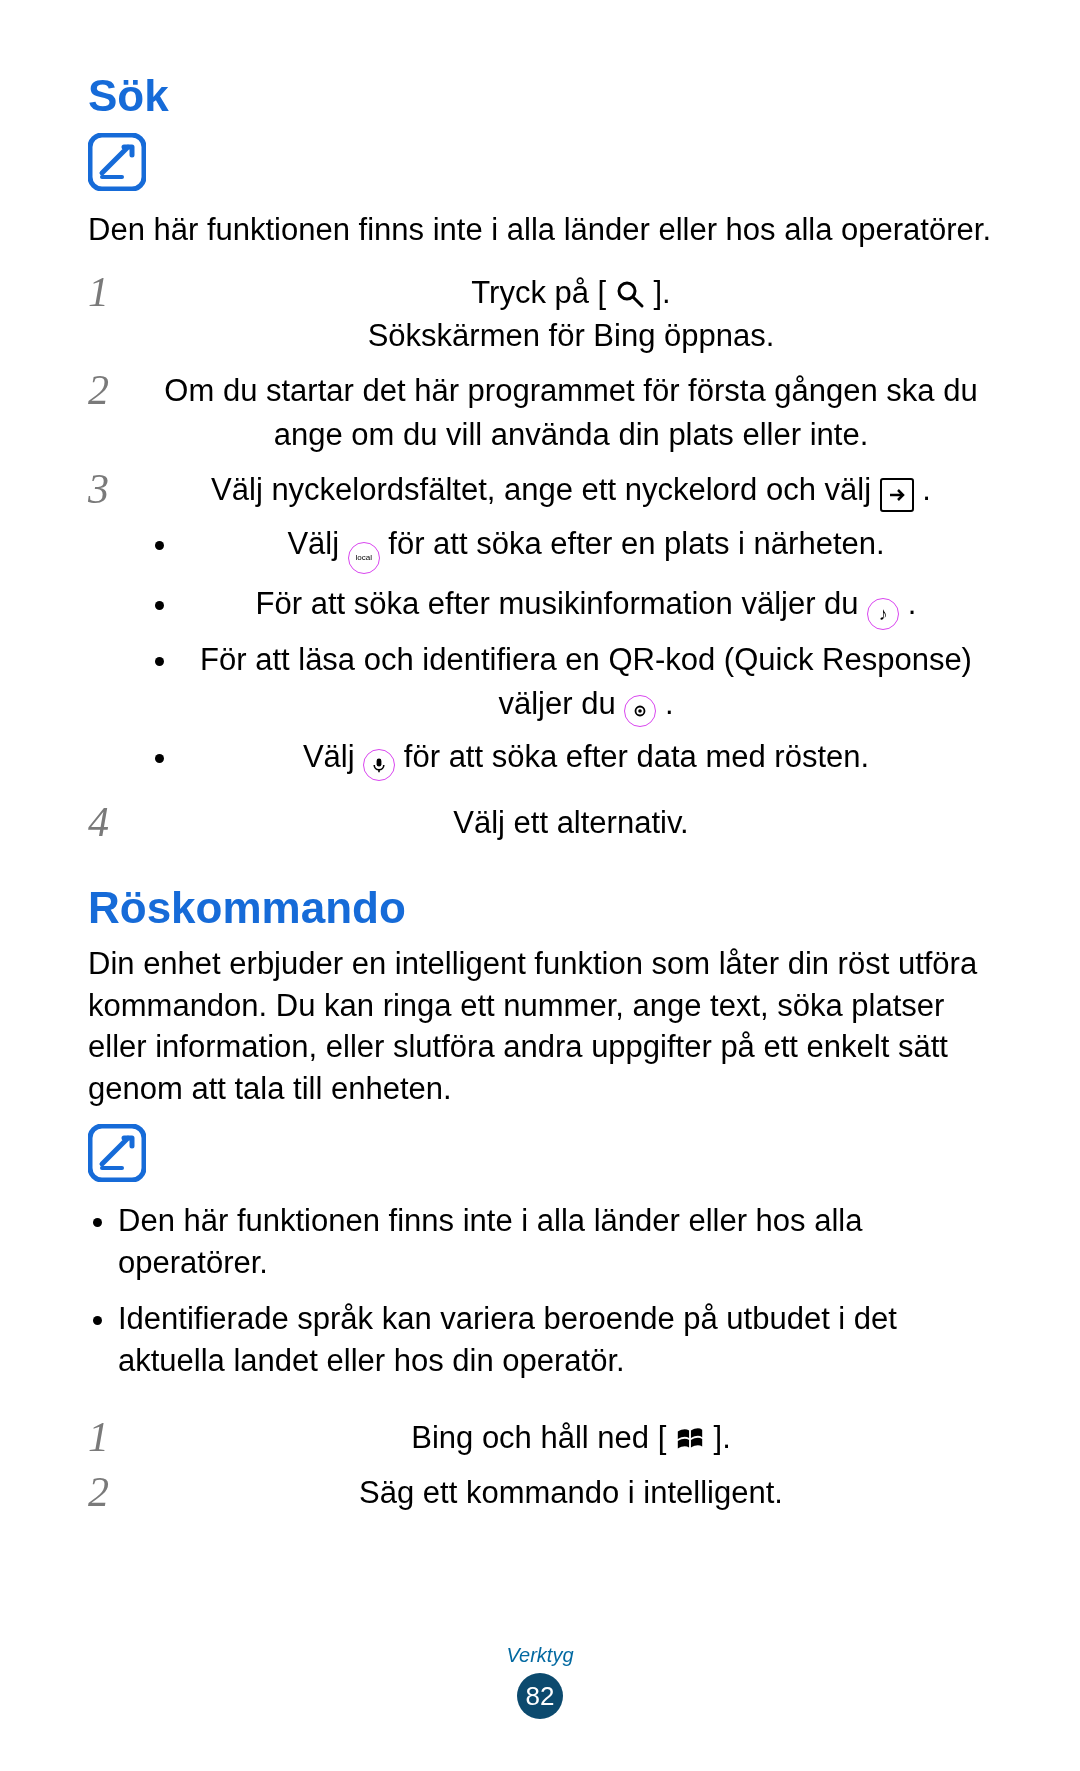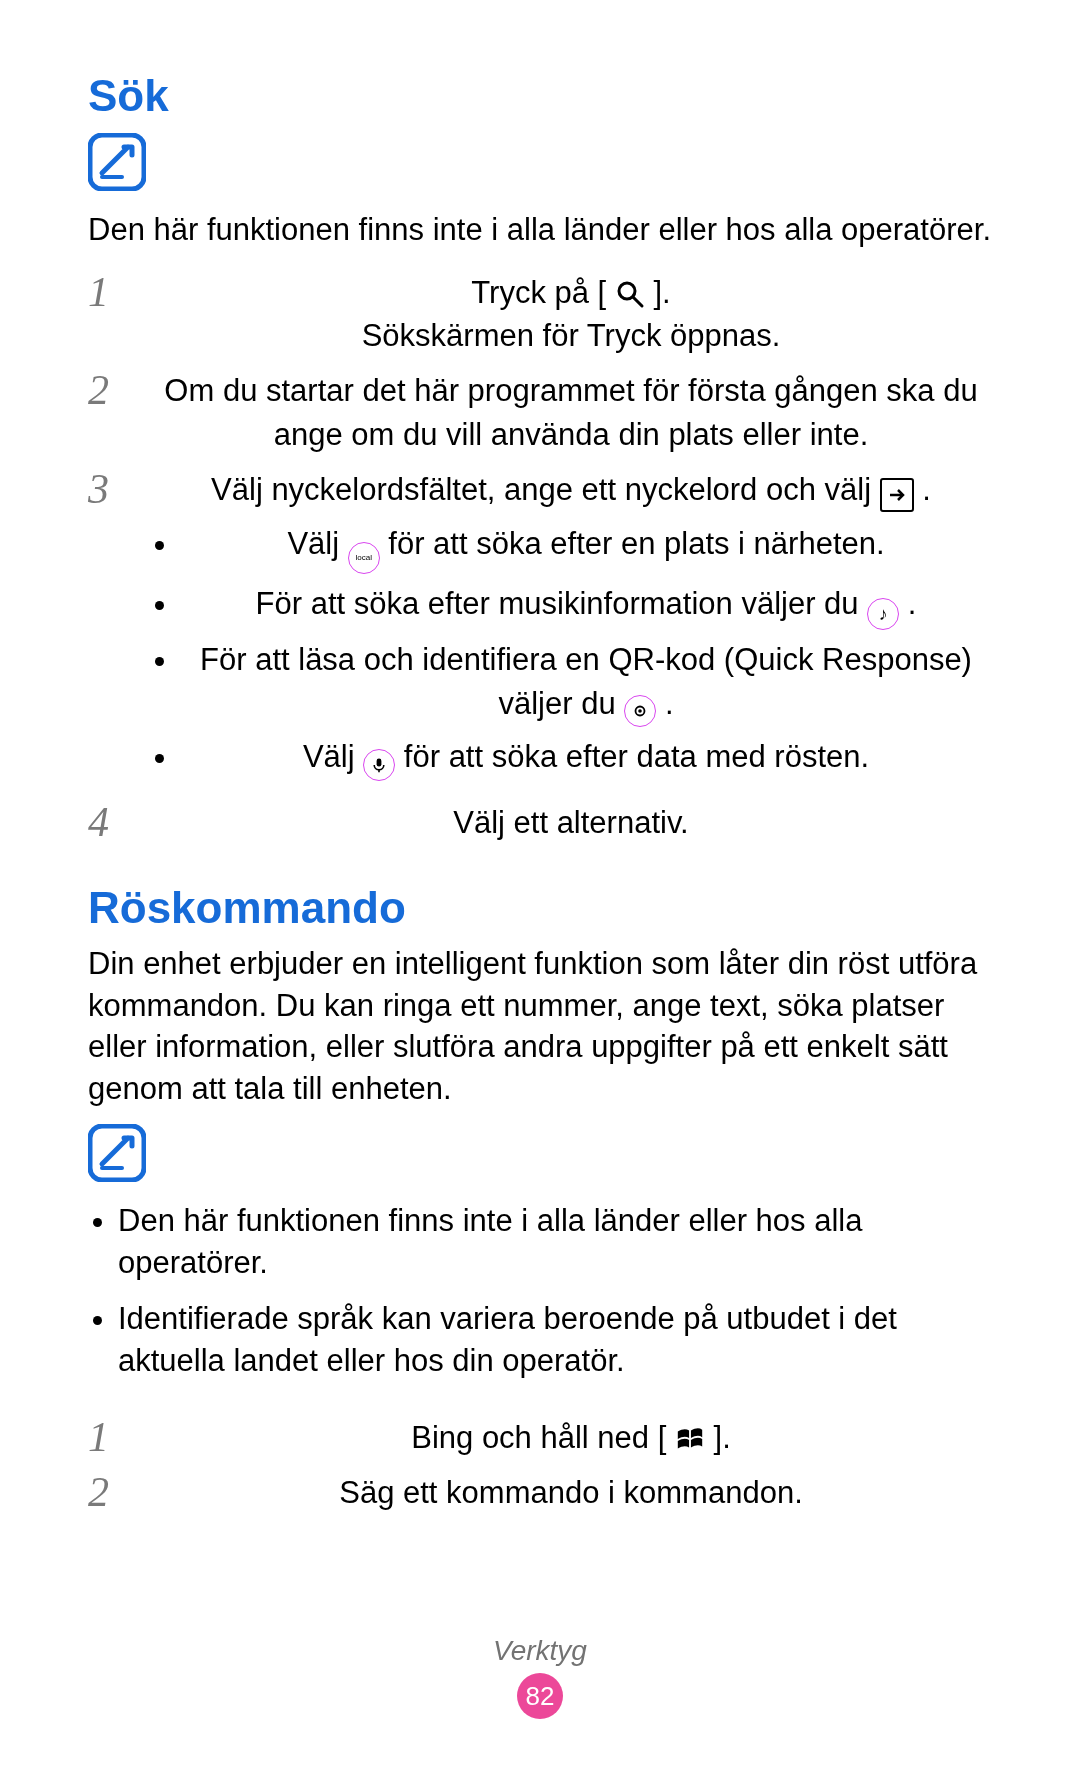--- a/index.html
+++ b/index.html
@@ -109,29 +109,29 @@
   }
   .footer {
     position: absolute;
     left: 0;
     right: 0;
     bottom: 52px;
     text-align: center;
   }
   .footer-section {
     font-style: italic;
-    font-size: 28px;
-    color: #737373;
+    font-size: 20px;
+    color: #0369a1;
   }
   .page-badge {
     margin: 6px auto 0;
     width: 46px;
     height: 46px;
     line-height: 46px;
-    background: #ec4899;
+    background: #0c4a6e;
     color: #fff;
     border-radius: 50%;
     font-size: 26px;
     font-weight: 400;
   }
   .sp { margin-top: 38px; }
 </style>
 </head>
 <body>
 
@@ -152,21 +152,21 @@
 
   <div class="step">
     <div class="step-num">1</div>
     <div class="step-body">
       <span>Tryck på [</span>
       <svg class="inline-icon" viewBox="0 0 30 30" width="30" height="30">
         <circle cx="12" cy="12" r="8" fill="none" stroke="#000" stroke-width="3"></circle>
         <line x1="18" y1="18" x2="27" y2="27" stroke="#000" stroke-width="3" stroke-linecap="round"></line>
       </svg>
       <span>].</span>
-      <div>Sökskärmen för Tryck öppnas.</div>
+      <div>Sökskärmen för Bing öppnas.</div>
     </div>
   </div>
 
   <div class="step">
     <div class="step-num">2</div>
     <div class="step-body">Om du startar det här programmet för första gången ska du ange om du vill använda din plats eller inte.</div>
   </div>
 
   <div class="step">
     <div class="step-num">3</div>
@@ -248,21 +248,21 @@
         <path d="M17 7 C22 4 26 4 29 6 L29 14 C26 12 22 12 17 15 Z" fill="#000"></path>
         <path d="M3 18 C8 15 12 15 15 17 L15 25 C12 23 8 23 3 26 Z" fill="#000"></path>
         <path d="M17 17 C22 14 26 14 29 16 L29 24 C26 22 22 22 17 25 Z" fill="#000"></path>
       </svg>
       <span> ].</span>
     </div>
   </div>
 
   <div class="step">
     <div class="step-num">2</div>
-    <div class="step-body">Säg ett kommando i kommandon.</div>
+    <div class="step-body">Säg ett kommando i intelligent.</div>
   </div>
 
   <div class="footer">
     <div class="footer-section">Verktyg</div>
     <div class="page-badge">82</div>
   </div>
 
 </div>
 
 </body></html>

